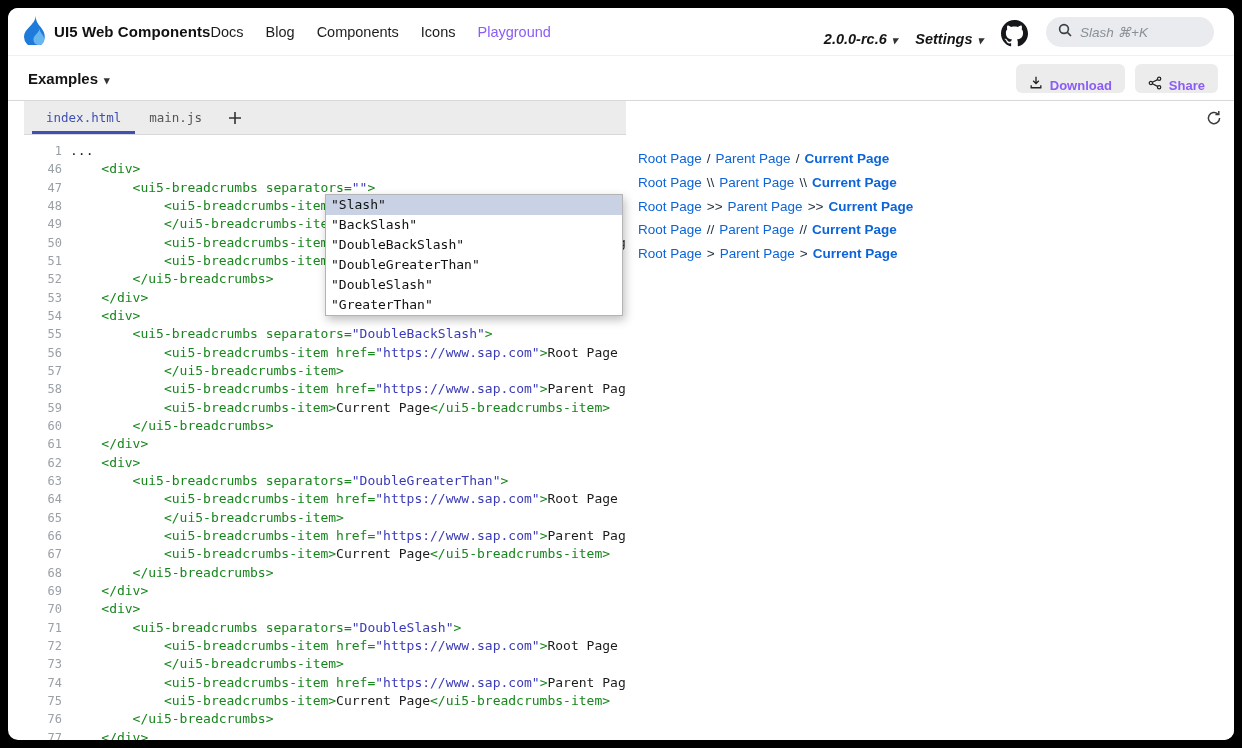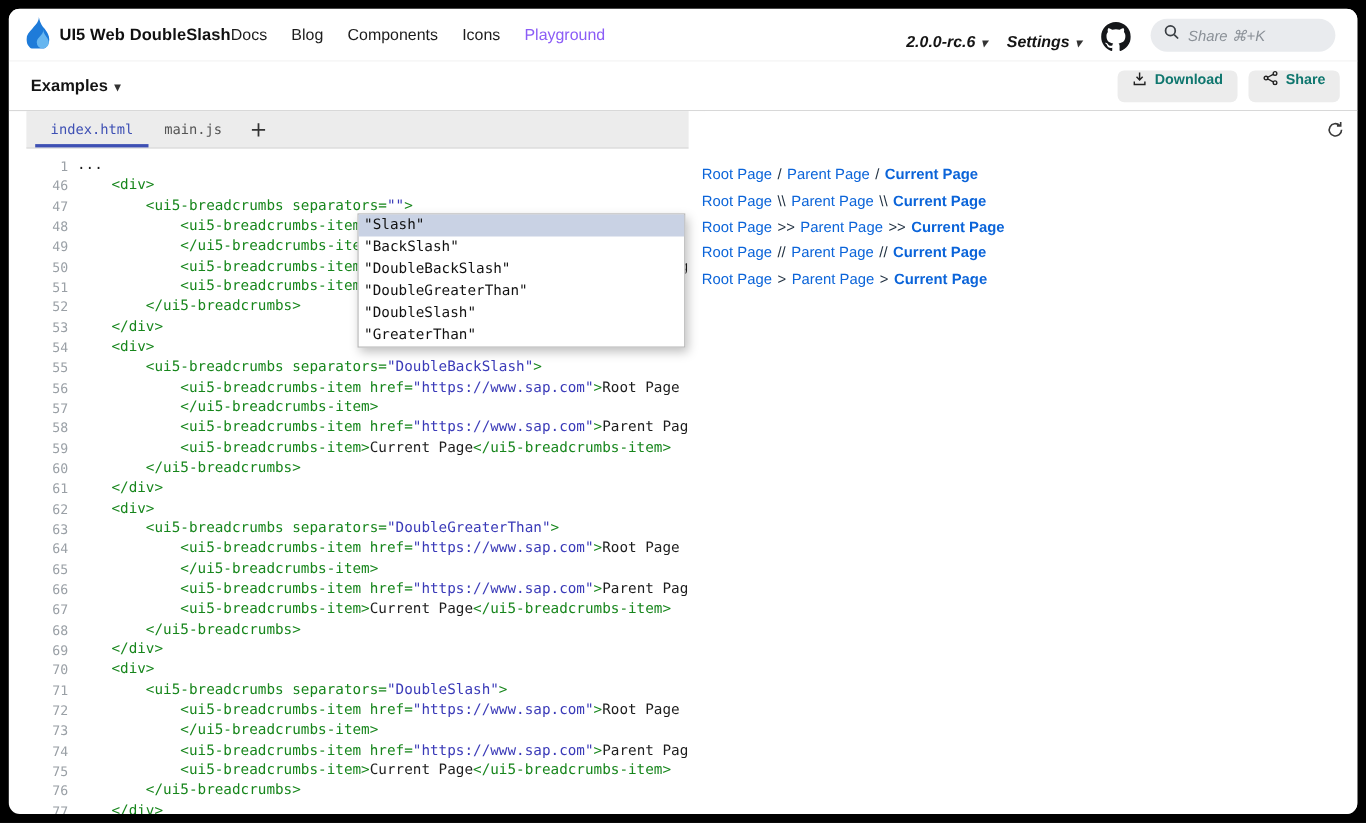--- a/index.html
+++ b/index.html
@@ -26,24 +26,24 @@
             display:flex; align-items:center; gap:8px; padding:0 12px; }
   .search-ph { font-size:13.5px; color:#8a9097; }
 
   
   .subbar { position:absolute; left:0; top:48px; width:100%; height:45px;
             display:flex; align-items:center; padding:0 16px 0 20px;
             border-bottom:1px solid #d8d8d8; background:#fff; }
   .examples { display:flex; align-items:flex-end; gap:6px; font-size:15px;
               font-weight:600; color:#141414; cursor:pointer; }
   .subbar-right { margin-left:auto; display:flex; align-items:center; gap:10px; }
-  .btn { display:inline-flex; align-items:flex-start; gap:7px; height:29px;
+  .btn { display:inline-flex; align-items:flex-end; gap:7px; height:29px;
          padding:0 13px; background:#ececec; border:none; border-radius:6px;
          font-family:"Liberation Sans",sans-serif; font-size:13px; font-weight:600;
-         color:#0f766e; cursor:pointer; }
+         color:#8b5cf6; cursor:pointer; }
 
   
   .editor { position:absolute; left:16px; top:93px; width:617px; bottom:0;
             border-right:1px solid #e0e0e0; background:#fff; }
   .tabbar { height:34px; background:#ececec; border-bottom:1px solid #d8d8d8;
             display:flex; align-items:stretch; padding-left:8px; }
   .tabs { display:flex; }
   .tab { display:flex; align-items:center; padding:0 14px;
          font-family:"DejaVu Sans Mono", monospace; font-size:12.5px; color:#555;
          border-bottom:3px solid transparent; padding-top:3px; cursor:pointer; }
@@ -86,21 +86,21 @@
 <div class="frame">
 
   <header class="header">
     <div class="brand">
       <span>
         <svg width="22" height="30" viewBox="0 0 22 30">
           <path d="M11.3 0c.6 5.2-2.4 8.2-5.6 11.6C2.6 14.8 0 18 0 21.6a10.4 10.4 0 0 0 20.8.3c0-4.1-2-6.9-4.2-9.8C13.9 9 11.6 5.4 11.3 0z" fill="#1e7bd9"></path>
           <path d="M15.3 12.8c.3 2.8-1.2 4.4-2.9 6.2-1.6 1.7-3 3.4-3 5.5a5.5 5.5 0 0 0 11 .1c0-2.2-1.1-3.7-2.3-5.3-1.4-1.9-2.6-3.6-2.8-6.5z" fill="#67b6f0"></path>
         </svg>
       </span>
-      <span class="brand-title">UI5 Web DoubleSlash</span>
+      <span class="brand-title">UI5 Web Components</span>
     </div>
 
     <nav class="nav">
         <span class="nav-item">Docs</span>
         <span class="nav-item">Blog</span>
         <span class="nav-item">Components</span>
         <span class="nav-item">Icons</span>
         <span class="nav-item active">Playground</span>
       </nav>
 
@@ -118,21 +118,21 @@
           <path fill="#15171a" d="M12 0C5.37 0 0 5.37 0 12c0 5.3 3.438 9.8 8.205 11.387.6.113.82-.258.82-.577 0-.285-.01-1.04-.015-2.04-3.338.724-4.042-1.61-4.042-1.61-.546-1.387-1.333-1.756-1.333-1.756-1.09-.745.083-.73.083-.73 1.205.085 1.838 1.238 1.838 1.238 1.07 1.834 2.807 1.304 3.492.997.108-.776.417-1.305.76-1.605-2.665-.3-5.466-1.332-5.466-5.93 0-1.31.465-2.38 1.235-3.22-.135-.303-.54-1.523.105-3.176 0 0 1.005-.322 3.3 1.23.96-.267 1.98-.399 3-.405 1.02.006 2.04.138 3 .405 2.28-1.552 3.285-1.23 3.285-1.23.645 1.653.24 2.873.12 3.176.765.84 1.23 1.91 1.23 3.22 0 4.61-2.805 5.625-5.475 5.92.42.36.81 1.096.81 2.22 0 1.606-.015 2.896-.015 3.286 0 .315.21.69.825.57C20.565 21.795 24 17.295 24 12c0-6.63-5.37-12-12-12z"></path>
         </svg>
       </span>
       <div class="search">
         <span>
           <svg width="14" height="14" viewBox="0 0 14 14">
             <circle cx="6" cy="6" r="4.4" fill="none" stroke="#3a3f44" stroke-width="1.6"></circle>
             <line x1="9.4" y1="9.4" x2="13" y2="13" stroke="#3a3f44" stroke-width="1.6"></line>
           </svg>
         </span>
-        <span class="search-ph">Share ⌘+K</span>
+        <span class="search-ph">Slash ⌘+K</span>
       </div>
     </div>
   </header>
 
   <div class="subbar">
     <div class="examples">
       <span>Examples</span>
       <span class="caret"></span>
     </div>
     <div class="subbar-right">

